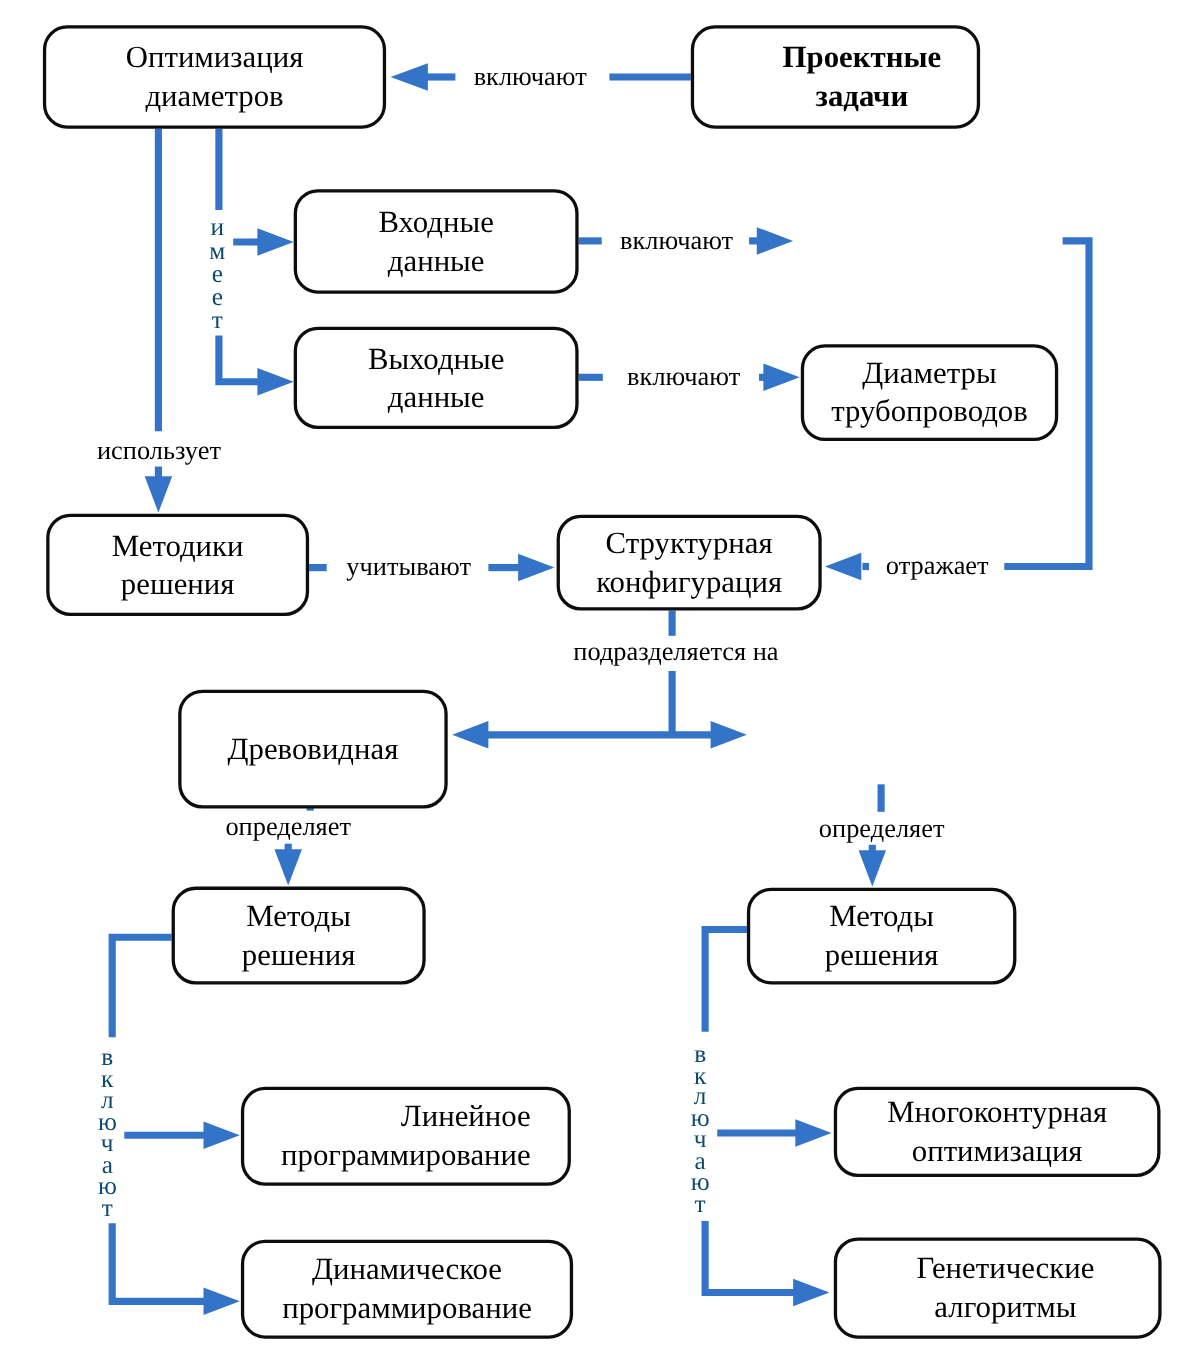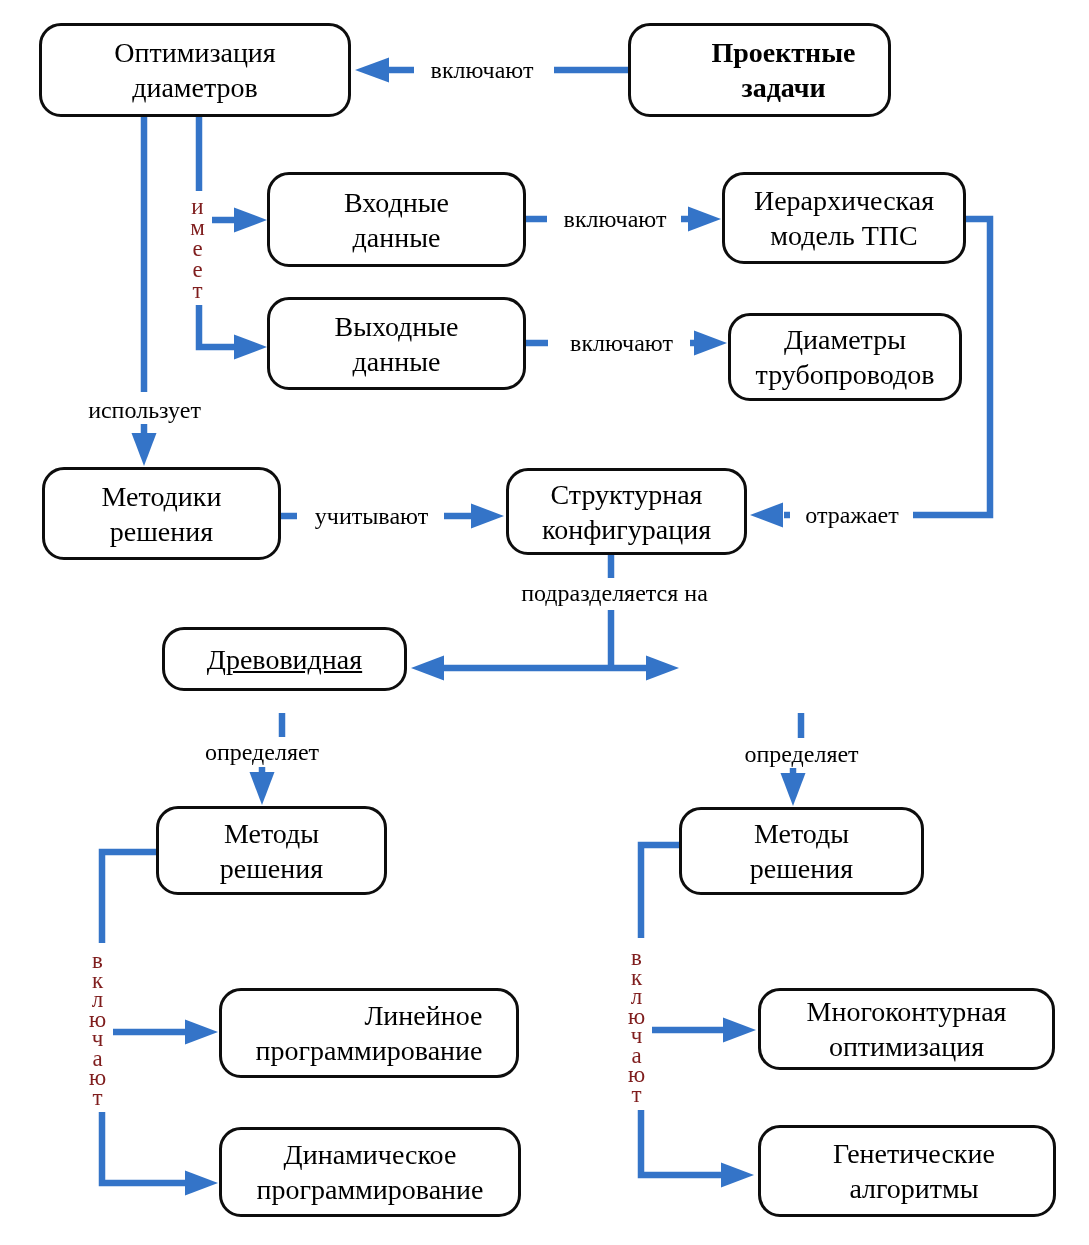--- a/index.html
+++ b/index.html
@@ -29,21 +29,21 @@
   .bold{font-weight:bold;}
   .edge-label{
     position:absolute;
     font-size:24px;line-height:28px;
     text-align:center;color:#000;
     white-space:nowrap;
   }
   .vlabel{
     position:absolute;
     font-size:23px;
-    text-align:center;color:#7f1d1d;
+    text-align:center;color:#0c4a6e;
     word-break:break-all;
     overflow:visible;
   }
   .vl21{line-height:21px;width:17px;}
   .vl19{line-height:19.5px;width:17px;}
 </style>
 </head>
 <body>
 
 <div id="canvas">
@@ -121,36 +121,34 @@
 
   <div class="node" style="left:25px;top:23px;width:312px;height:94px;">Оптимизация
 диаметров</div>
 
   <div class="node bold" style="left:614px;top:23px;width:263px;height:94px;padding-left:48px;">Проектные
 задачи</div>
 
   <div class="node" style="left:253px;top:172px;width:259px;height:95px;">Входные
 данные</div>
 
-  <div class="node" style="left:708px;top:172px;width:244px;height:92px;">Иерархическая
-модель ТПС</div>
 
   <div class="node" style="left:253px;top:297px;width:259px;height:93px;">Выходные
 данные</div>
 
   <div class="node" style="left:714px;top:313px;width:234px;height:88px;">Диаметры
 трубопроводов</div>
 
   <div class="node" style="left:28px;top:467px;width:239px;height:93px;">Методики
 решения</div>
 
   <div class="node" style="left:492px;top:468px;width:241px;height:87px;">Структурная
 конфигурация</div>
 
-  <div class="node" style="left:148px;top:627px;width:245px;height:64px;text-decoration:underline;">Древовидная</div>
+  <div class="node" style="left:148px;top:627px;width:245px;height:108px;">Древовидная</div>
 
 
   <div class="node" style="left:142px;top:806px;width:231px;height:89px;">Методы
 решения</div>
 
   <div class="node" style="left:665px;top:807px;width:245px;height:88px;">Методы
 решения</div>
 
   <div class="node" style="left:205px;top:988px;width:300px;height:90px;text-align:right;">Линейное
 программирование</div>

